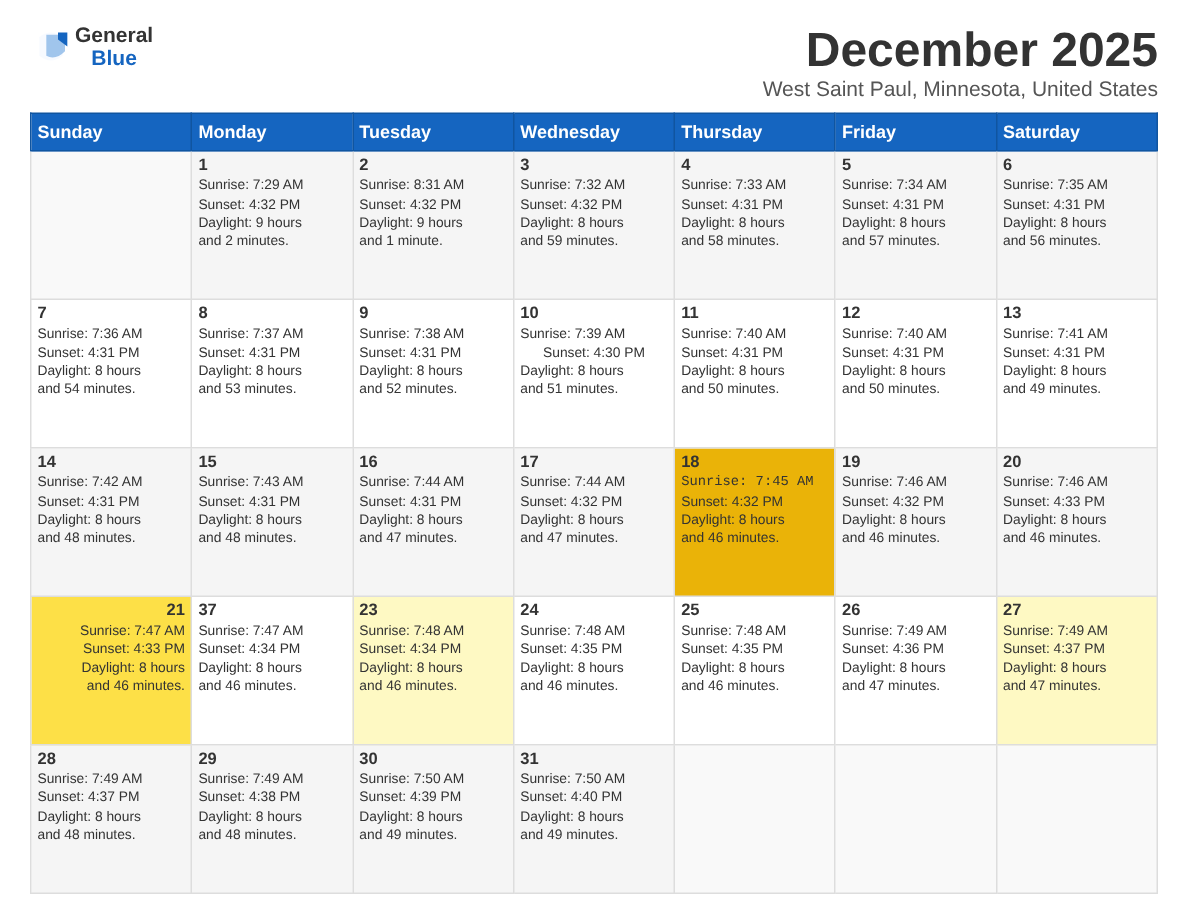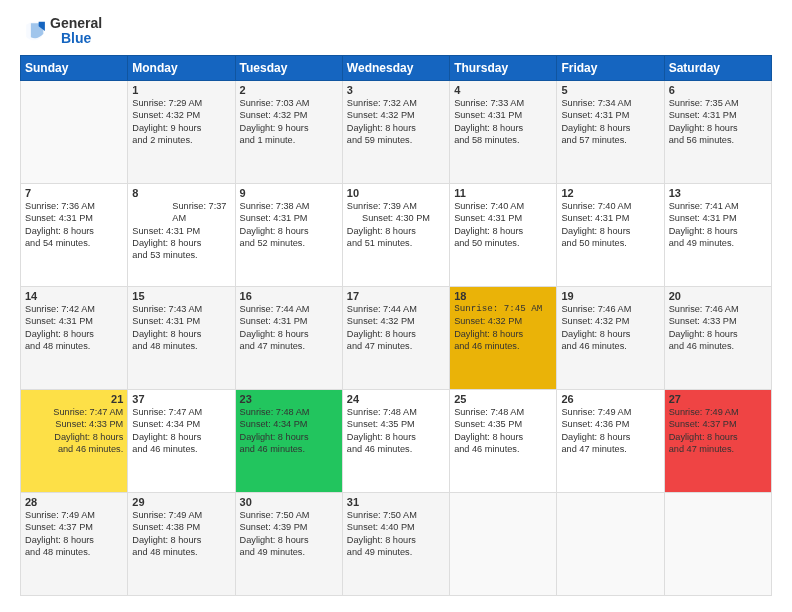--- a/index.html
+++ b/index.html
@@ -113,20 +113,24 @@
         <polygon points="18,4 32,12 32,24 18,32 4,24 4,12" fill="none" stroke="#1565c0" stroke-width="0"></polygon>
         <path d="M8 10 Q18 2 28 10 L28 26 Q18 34 8 26 Z" fill="#e3f0ff" opacity="0.3"></path>
         <path d="M14 8 L30 8 L30 22 Q22 30 14 26 Z" fill="#4a90d9" opacity="0.5"></path>
         <polygon points="24,6 32,6 32,18 24,12" fill="#1565c0"></polygon>
       </svg>
       <div class="logo-text">
         <span class="logo-general">General</span>
         <span class="logo-blue">Blue</span>
       </div>
     </div>
+    <div class="title-block">
+      <div class="month-title">December 2025</div>
+      <div class="location">West Saint Paul, Minnesota, United States</div>
+    </div>
   </div>
 
   <table class="calendar">
     <thead>
       <tr>
         <th>Sunday</th>
         <th>Monday</th>
         <th>Tuesday</th>
         <th>Wednesday</th>
         <th>Thursday</th>
@@ -142,21 +146,21 @@
             <div class="day-info">
               <span style="display: block;">Sunrise: 7:29 AM</span>
               <span style="display: block;">Sunset: 4:32 PM</span>
               <span style="display: block;">Daylight: 9 hours</span>
               <span style="display: block;">and 2 minutes.</span>
             </div>
           </td>
           <td style="background-color: rgb(245, 245, 245);">
             <span class="day-number">2</span>
             <div class="day-info">
-              <span style="display: block;">Sunrise: 7:03 AM</span>
+              <span style="display: block;">Sunrise: 8:31 AM</span>
               <span style="display: block;">Sunset: 4:32 PM</span>
               <span style="display: block;">Daylight: 9 hours</span>
               <span style="display: block;">and 1 minute.</span>
             </div>
           </td>
           <td style="background-color: rgb(245, 245, 245);">
             <span class="day-number">3</span>
             <div class="day-info">
               <span style="display: block;">Sunrise: 7:32 AM</span>
               <span style="display: block;">Sunset: 4:32 PM</span>
@@ -198,21 +202,21 @@
             <div class="day-info">
               <span style="display: block;">Sunrise: 7:36 AM</span>
               <span style="display: block;">Sunset: 4:31 PM</span>
               <span style="display: block;">Daylight: 8 hours</span>
               <span style="display: block;">and 54 minutes.</span>
             </div>
           </td>
           <td style="background-color: rgb(255, 255, 255);">
             <span class="day-number">8</span>
             <div class="day-info">
-              <span style="display: block; margin-left: 40px;">Sunrise: 7:37 AM</span>
+              <span style="display: block;">Sunrise: 7:37 AM</span>
               <span style="display: block;">Sunset: 4:31 PM</span>
               <span style="display: block;">Daylight: 8 hours</span>
               <span style="display: block;">and 53 minutes.</span>
             </div>
           </td>
           <td style="background-color: rgb(255, 255, 255);">
             <span class="day-number">9</span>
             <div class="day-info">
               <span style="display: block;">Sunrise: 7:38 AM</span>
               <span style="display: block;">Sunset: 4:31 PM</span>
@@ -334,21 +338,21 @@
           </td>
           <td style="background-color: rgb(255, 255, 255);">
             <span class="day-number">37</span>
             <div class="day-info">
               <span style="display: block;">Sunrise: 7:47 AM</span>
               <span style="display: block;">Sunset: 4:34 PM</span>
               <span style="display: block;">Daylight: 8 hours</span>
               <span style="display: block;">and 46 minutes.</span>
             </div>
           </td>
-          <td style="background-color: #22c55e;">
+          <td style="background-color: #fef9c3;">
             <span class="day-number">23</span>
             <div class="day-info">
               <span style="display: block;">Sunrise: 7:48 AM</span>
               <span style="display: block;">Sunset: 4:34 PM</span>
               <span style="display: block;">Daylight: 8 hours</span>
               <span style="display: block;">and 46 minutes.</span>
             </div>
           </td>
           <td style="background-color: rgb(255, 255, 255);">
             <span class="day-number">24</span>
@@ -370,21 +374,21 @@
           </td>
           <td style="background-color: rgb(255, 255, 255);">
             <span class="day-number">26</span>
             <div class="day-info">
               <span style="display: block;">Sunrise: 7:49 AM</span>
               <span style="display: block;">Sunset: 4:36 PM</span>
               <span style="display: block;">Daylight: 8 hours</span>
               <span style="display: block;">and 47 minutes.</span>
             </div>
           </td>
-          <td style="background-color: #ef4444;">
+          <td style="background-color: #fef9c3;">
             <span class="day-number">27</span>
             <div class="day-info">
               <span style="display: block;">Sunrise: 7:49 AM</span>
               <span style="display: block;">Sunset: 4:37 PM</span>
               <span style="display: block;">Daylight: 8 hours</span>
               <span style="display: block;">and 47 minutes.</span>
             </div>
           </td>
         </tr>
         <tr class="week-row">

